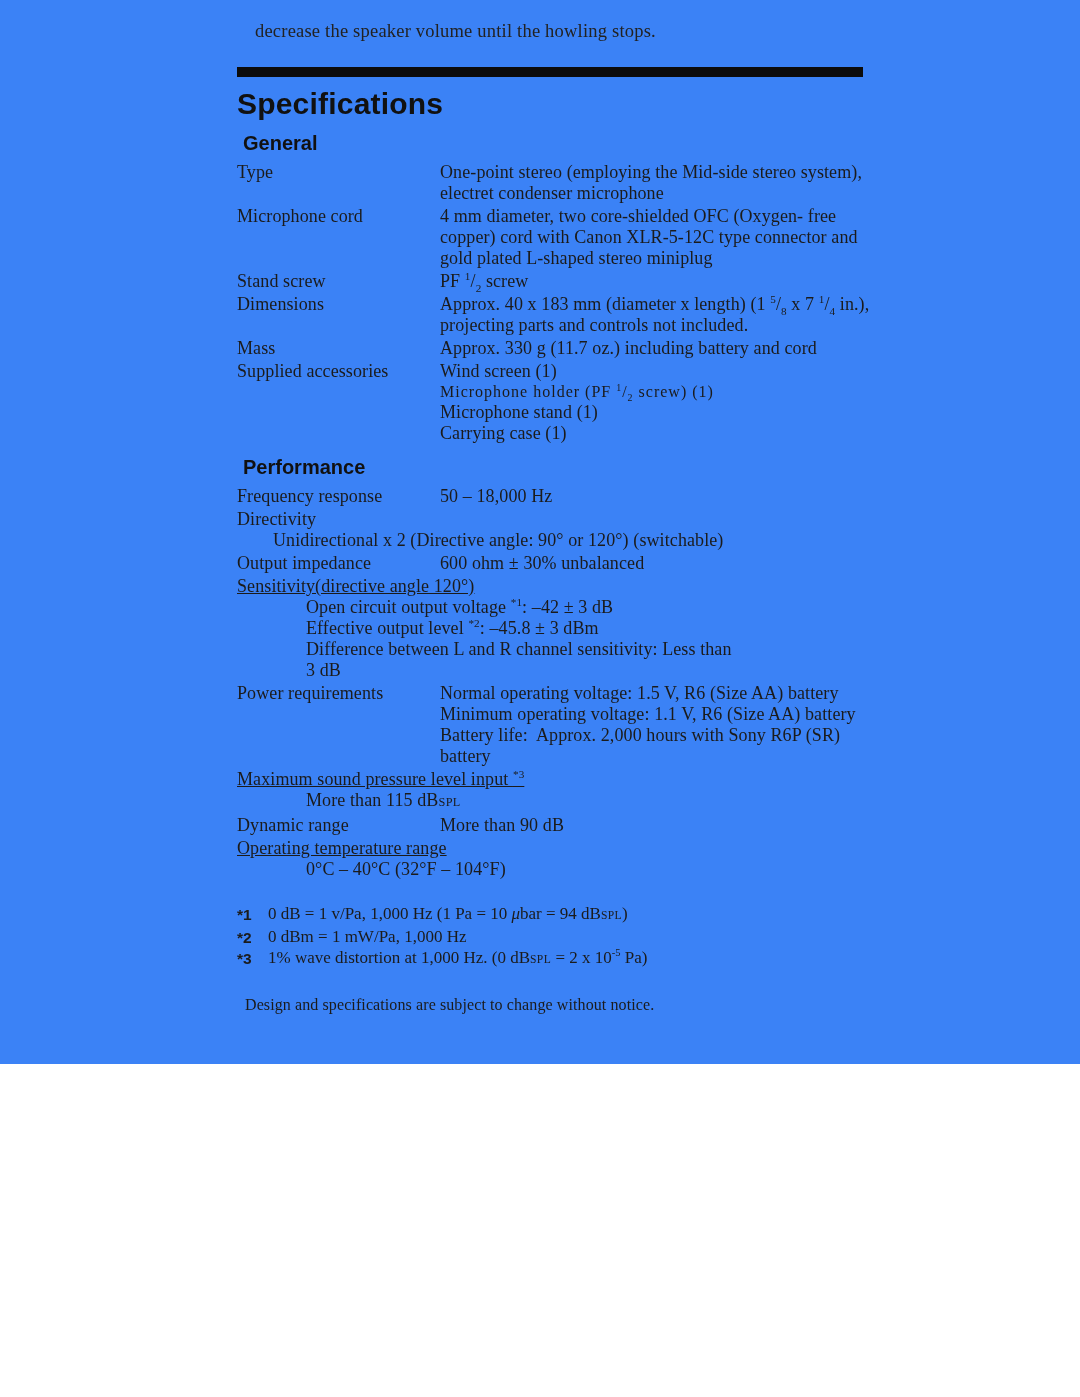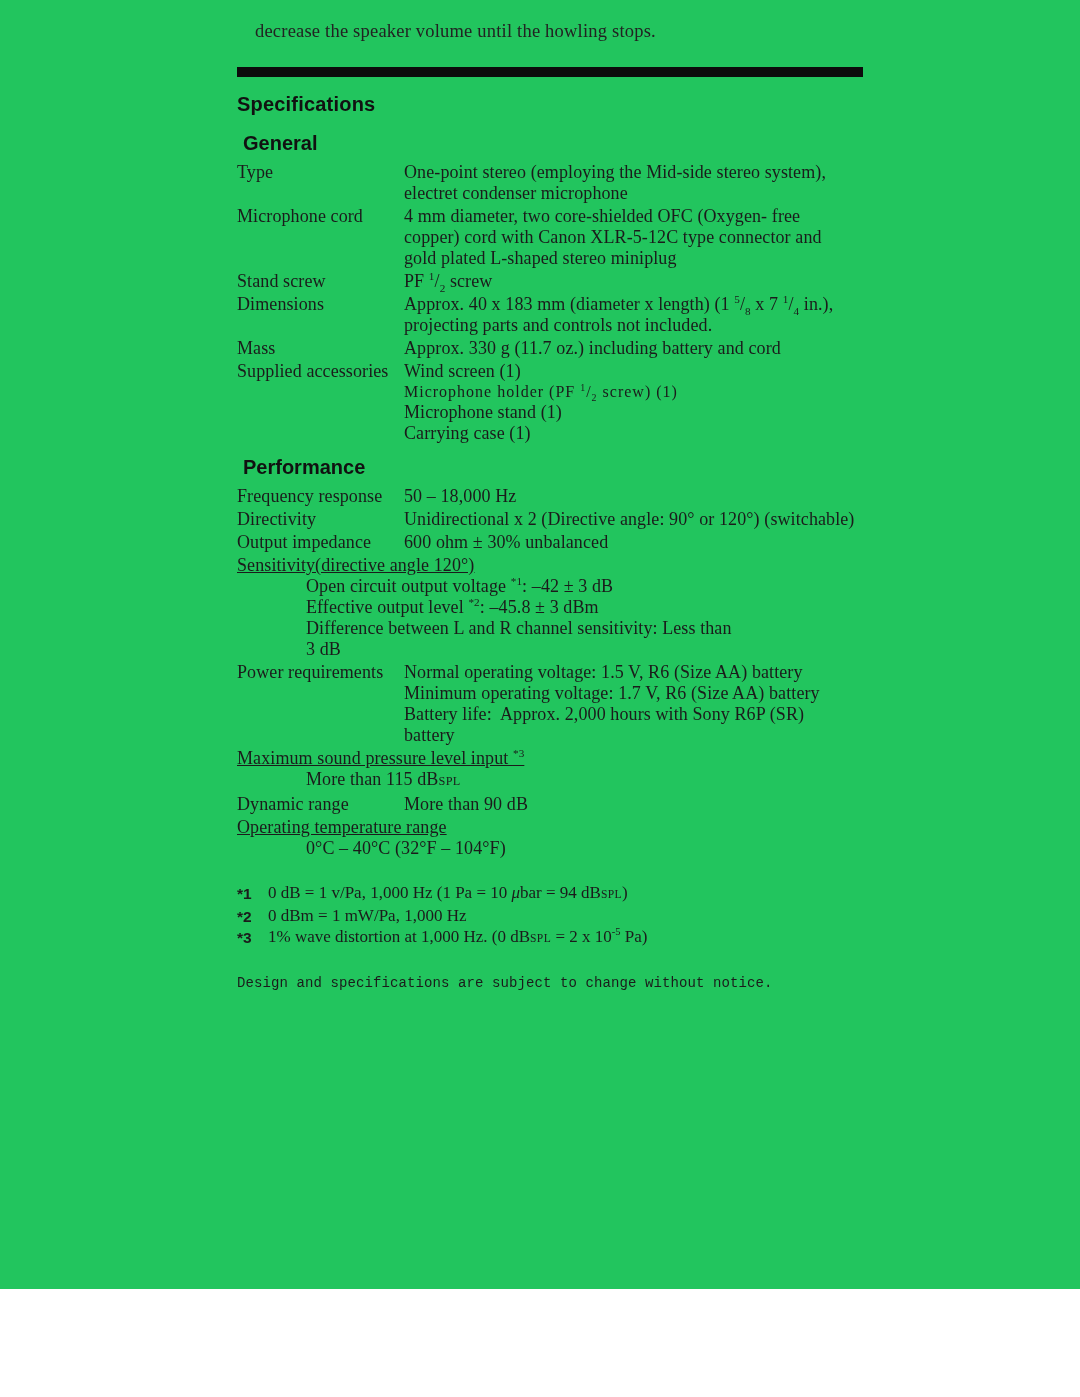--- a/index.html
+++ b/index.html
@@ -1,19 +1,19 @@
 <!DOCTYPE html>
 <html><head>
 <meta charset="utf-8">
 <style>
   html,body{margin:0;padding:0;background:#ffffff;}
   .page{
     position:relative;
-    width:1080px;height:1289px;
-    background:#22c55e;
+    width:1080px;height:1064px;
+    background:#3b82f6;
     color:#1b1b1b;
     font-family:"Liberation Serif","DejaVu Serif",serif;
     overflow:hidden;
   }
   .content{
     position:absolute;
     left:237px;top:20px;
     width:640px;
   }
   .top-text{
@@ -26,21 +26,21 @@
   }
   .rule{
     height:10px;
     background:#0c0c0c;
     margin-top:25px;
     width:626px;
   }
   .title{
     font-family:"Liberation Sans","DejaVu Sans",sans-serif;
     font-weight:700;
-    font-size:20px;
+    font-size:30px;
     line-height:32px;
     letter-spacing:0.2px;
     margin:11px 0 11px 0;
     color:#111;
   }
   .heading{
     font-family:"Liberation Sans","DejaVu Sans",sans-serif;
     font-weight:700;
     font-size:20px;
     line-height:23px;
@@ -53,21 +53,21 @@
     margin-bottom:2px;
     font-size:18px;
     line-height:21px;
     letter-spacing:0.1px;
   }
   .label{
     min-width:167px;
     flex:0 0 auto;
     white-space:nowrap;
   }
-  .vals{flex:1;}
+  .vals{flex:1;margin-left:36px;}
   .fullwidth .label{width:100%;text-decoration:underline;}
   .fullwidth .vals{margin-left:69px;flex:1 0 auto;}
   .line{white-space:nowrap;}
   .line.alt{
     font-size:16px;
     letter-spacing:1px;
     line-height:20px;
   }
   sup{font-size:0.62em;vertical-align:super;line-height:0;}
   sub{font-size:0.62em;line-height:0;}
@@ -81,24 +81,23 @@
   .fn-marker{
     font-family:"Liberation Sans","DejaVu Sans",sans-serif;
     font-weight:700;
     font-size:15.5px;
     width:31px;
     flex:0 0 auto;
     padding-top:1px;
   }
   .fn-text{white-space:nowrap;text-align:right;}
   .closing{
-    margin:25px 0 0 0;
-    font-size:14px;
+    margin:25px 0 0 8px;
+    font-size:16px;
     letter-spacing:0.1px;
-    font-family:Liberation Mono, monospace;
   }
 </style>
 </head>
 <body>
 
 <div class="page">
   <div class="content">
     <div class="top-text">decrease the speaker volume until the howling stops.</div>
     <div class="rule"></div>
     <h1 class="title">Specifications</h1>
@@ -175,21 +174,21 @@
               <div class="line">Open circuit output voltage <sup>*1</sup>: –42 ± 3 dB</div>
               <div class="line">Effective output level <sup>*2</sup>: –45.8 ± 3 dBm</div>
               <div class="line">Difference between L and R channel sensitivity: Less than</div>
               <div class="line">3 dB</div>
             </div>
           </div>
           <div class="row">
             <div class="label">Power requirements</div>
             <div class="vals">
               <div class="line">Normal operating voltage: 1.5 V, R6 (Size AA) battery</div>
-              <div class="line">Minimum operating voltage: 1.7 V, R6 (Size AA) battery</div>
+              <div class="line">Minimum operating voltage: 1.1 V, R6 (Size AA) battery</div>
               <div class="line">Battery life:&nbsp; Approx. 2,000 hours with Sony R6P (SR)</div>
               <div class="line">battery</div>
             </div>
           </div>
           <div class="row fullwidth">
             <div class="label">Maximum sound pressure level input <sup>*3</sup></div>
             <div class="vals">
               <div class="line">More than 115 dB<span class="sc">SPL</span></div>
             </div>
           </div>

